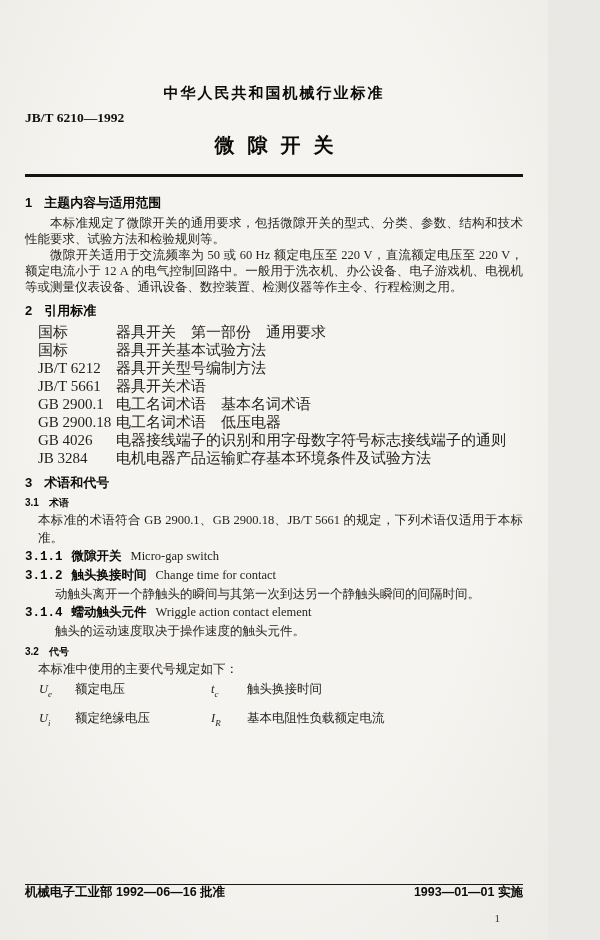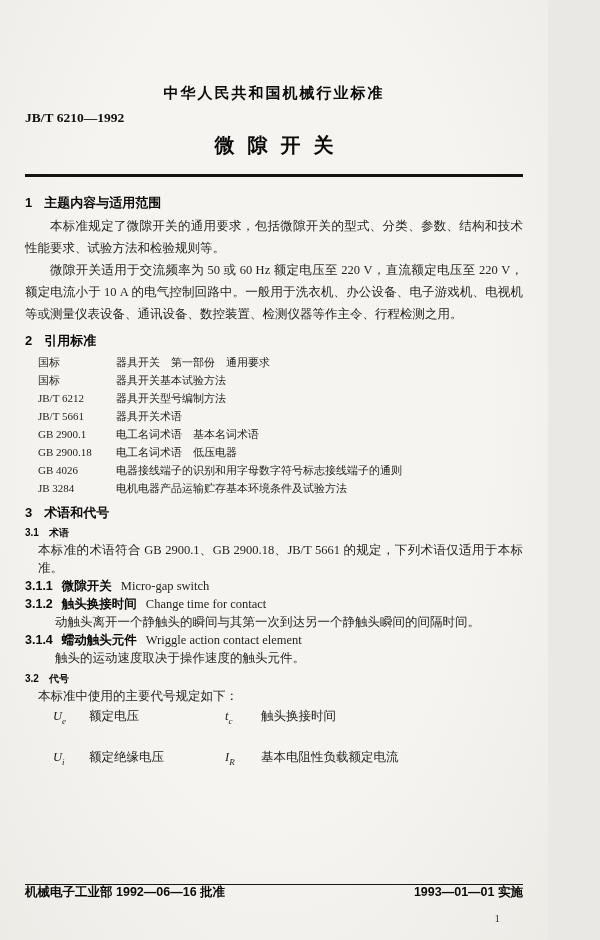--- a/index.html
+++ b/index.html
@@ -59,64 +59,64 @@
     margin-top: 8px;
     font-size: 13px;
     line-height: 16px;
   }
   .sec-heading.first { margin-top: 18px; }
   .sec-num { margin-right: 12px; }
 
   .body-block { margin-top: 4px; }
   .para {
     font-size: 12.5px;
-    line-height: 22px;
+    line-height: 16px;
     text-indent: 2em;
     text-align: justify;
     color: #241f1a;
   }
 
   .ref-list { margin-top: 4px; margin-left: 13px; }
-  .ref-row { font-size: 11px; line-height: 18px; }
+  .ref-row { font-size: 15px; line-height: 18px; }
   .ref-code { display: inline-block; width: 78px; }
 
   .sub-heading {
     margin-top: 4px;
     font-size: 10px;
     line-height: 16px;
   }
   .sub-num { margin-right: 10px; }
 
   .indent-para {
     margin-left: 13px;
     font-size: 12.5px;
     line-height: 18px;
     text-align: justify;
     color: #241f1a;
   }
 
   .term { margin-top: 0px; }
   .term-heading { font-size: 12.5px; line-height: 18px; }
-  .term-num { font-family: Liberation Sans, sans-serif; font-weight: bold; color: #0c0b0a; margin-right: 9px; }
+  .term-num { font-family: Liberation Mono, monospace; font-weight: bold; color: #0c0b0a; margin-right: 9px; }
   .term-zh { font-family: "Liberation Sans", "DejaVu Sans", sans-serif; font-weight: bold; color: #0c0b0a; margin-right: 9px; }
   .term-en { font-size: 12.5px; color: #241f1a; }
   .term-body {
     margin-left: 30px;
     font-size: 12.5px;
     line-height: 18px;
     text-align: justify;
     color: #241f1a;
   }
 
   .sym-grid {
     margin-top: 2px;
-    margin-left: 28px;
+    margin-left: 14px;
     display: grid;
     grid-template-columns: 172px auto;
-    row-gap: 17px;
+    row-gap: 5px;
   }
   .sym-cell { font-size: 12.5px; line-height: 19px; }
   .sym-letter { display: inline-block; width: 36px; font-style: italic; }
   .sym-letter sub { font-size: 9px; font-style: italic; }
   .sym-desc { color: #241f1a; }
 
   .footer-bar {
     position: absolute;
     left: 25px;
     right: 25px;
@@ -148,21 +148,21 @@
       <div class="doc-title hei">微隙开关</div>
       <div class="rule-thick"></div>
     </div>
 
     <div>
       <div class="sec-heading hei first">
         <span class="sec-num">1</span><span>主题内容与适用范围</span>
       </div>
       <div class="body-block">
         <p class="para">本标准规定了微隙开关的通用要求，包括微隙开关的型式、分类、参数、结构和技术性能要求、试验方法和检验规则等。</p>
-        <p class="para">微隙开关适用于交流频率为 50 或 60 Hz 额定电压至 220 V，直流额定电压至 220 V，额定电流小于 10 A 的电气控制回路中。一般用于洗衣机、办公设备、电子游戏机、电视机等或测量仪表设备、通讯设备、数控装置、检测仪器等作主令、行程检测之用。</p>
+        <p class="para">微隙开关适用于交流频率为 50 或 60 Hz 额定电压至 220 V，直流额定电压至 220 V，额定电流小于 12 A 的电气控制回路中。一般用于洗衣机、办公设备、电子游戏机、电视机等或测量仪表设备、通讯设备、数控装置、检测仪器等作主令、行程检测之用。</p>
       </div>
     </div>
 
     <div>
       <div class="sec-heading hei">
         <span class="sec-num">2</span><span>引用标准</span>
       </div>
       <div class="ref-list">
         <div class="ref-row"><span class="ref-code">国标</span><span>器具开关　第一部份　通用要求</span></div>
         <div class="ref-row"><span class="ref-code">国标</span><span>器具开关基本试验方法</span></div>

